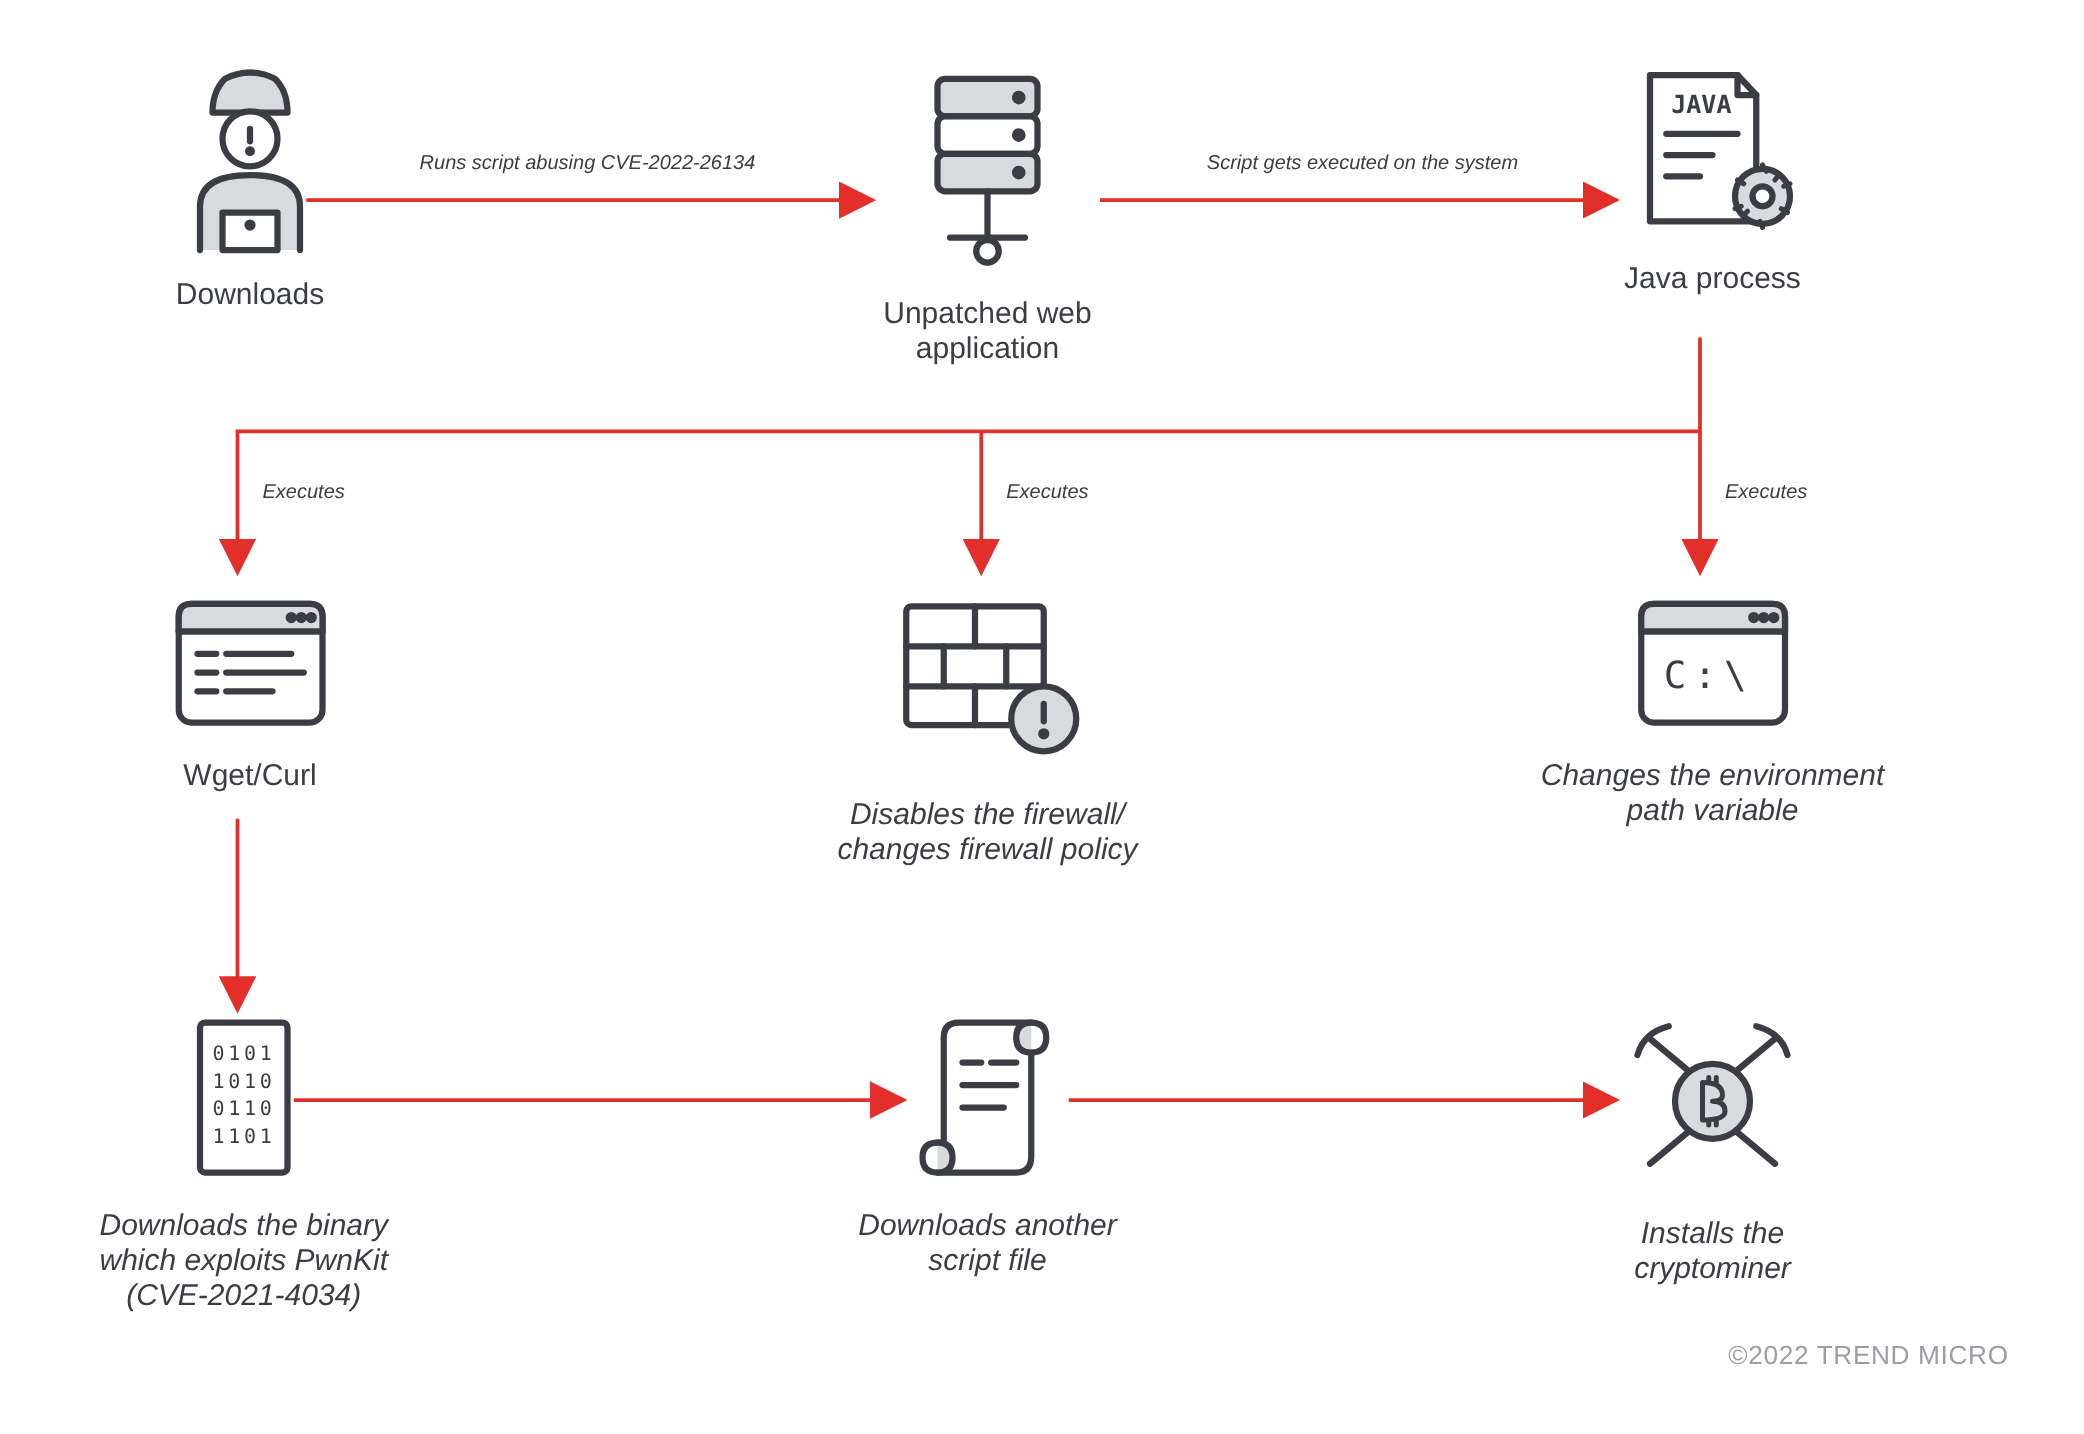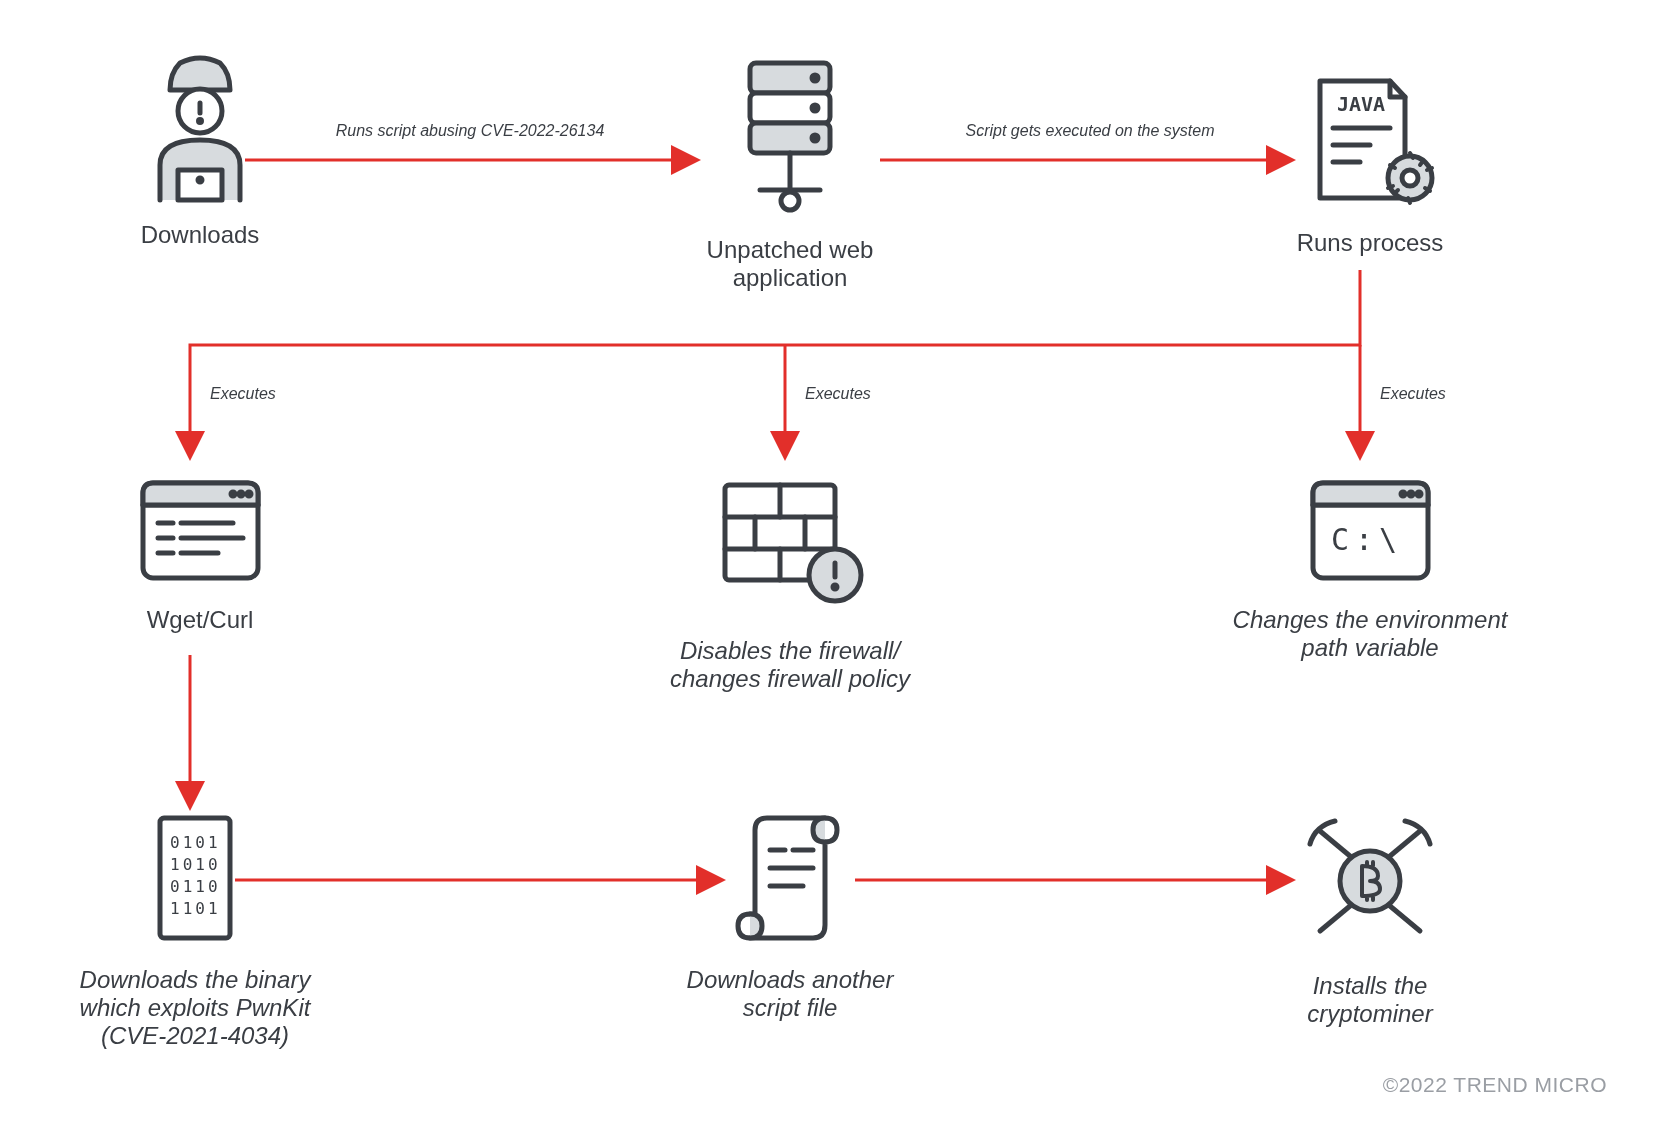--- a/index.html
+++ b/index.html
@@ -108,37 +108,37 @@
         <circle cx="95" cy="83" r="3" fill="#3a3e44"></circle>
         <line x1="70" y1="98" x2="70" y2="135"></line>
         <line x1="40" y1="135" x2="100" y2="135"></line>
         <circle cx="70" cy="146" r="9" fill="#fff"></circle>
       </g>
     </svg>
   </span>
   <div class="node-label">Unpatched web application</div>
 </div>
 
-<div class="node" style="left:1270px; top:73px; width:200px;">
+<div class="node" style="left:1270px; top:52px; width:200px;">
   <span class="icon-wrap">
     <svg width="150" height="140" viewBox="0 0 150 140">
       <g stroke="#3a3e44" stroke-width="5" fill="none" stroke-linecap="round" stroke-linejoin="round">
         <path d="M25 8 L95 8 L110 24 L110 125 L25 125 Z" fill="#fff"></path>
         <path d="M95 8 L95 24 L110 24"></path>
         <text x="42" y="38" font-family="monospace" font-size="20" font-weight="bold" fill="#3a3e44" stroke="none">JAVA</text>
         <line x1="38" y1="55" x2="95" y2="55"></line>
         <line x1="38" y1="72" x2="75" y2="72"></line>
         <line x1="38" y1="89" x2="65" y2="89"></line>
         <circle cx="115" cy="105" r="22" fill="#d7dbde"></circle>
         <circle cx="115" cy="105" r="8" fill="#fff"></circle>
         <path d="M115 80 L118 85 M137 95 L132 97 M135 118 L130 115 M115 130 L113 125 M93 115 L98 113 M95 92 L100 95 M128 88 L125 92 M100 120 L103 117" stroke-width="4"></path>
       </g>
     </svg>
   </span>
-  <div class="node-label">Runs process</div>
+  <div class="node-label">Java process</div>
 </div>
 
 <div class="node" style="left:110px; top:475px; width:180px;">
   <span class="icon-wrap">
     <svg width="135" height="115" viewBox="0 0 135 115">
       <g stroke="#3a3e44" stroke-width="5" fill="none" stroke-linecap="round" stroke-linejoin="round">
         <rect x="10" y="8" width="115" height="95" rx="10" fill="#fff"></rect>
         <path d="M10 30 L125 30"></path>
         <path d="M10 18 Q10 8 20 8 L115 8 Q125 8 125 18 L125 30 L10 30 Z" fill="#d7dbde"></path>
         <circle cx="100" cy="19" r="2" fill="#3a3e44"></circle>

